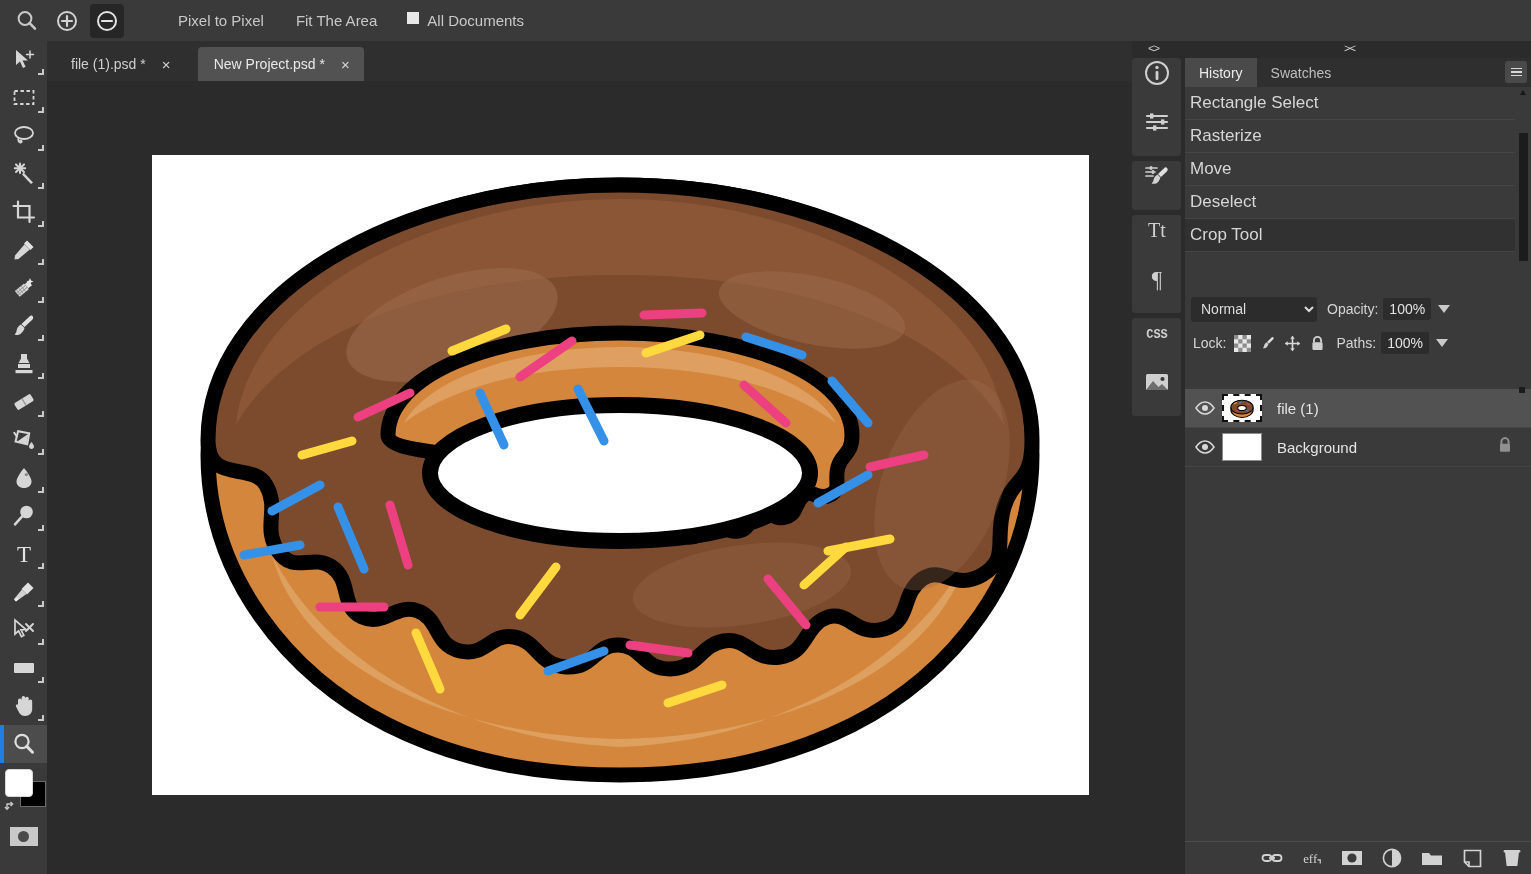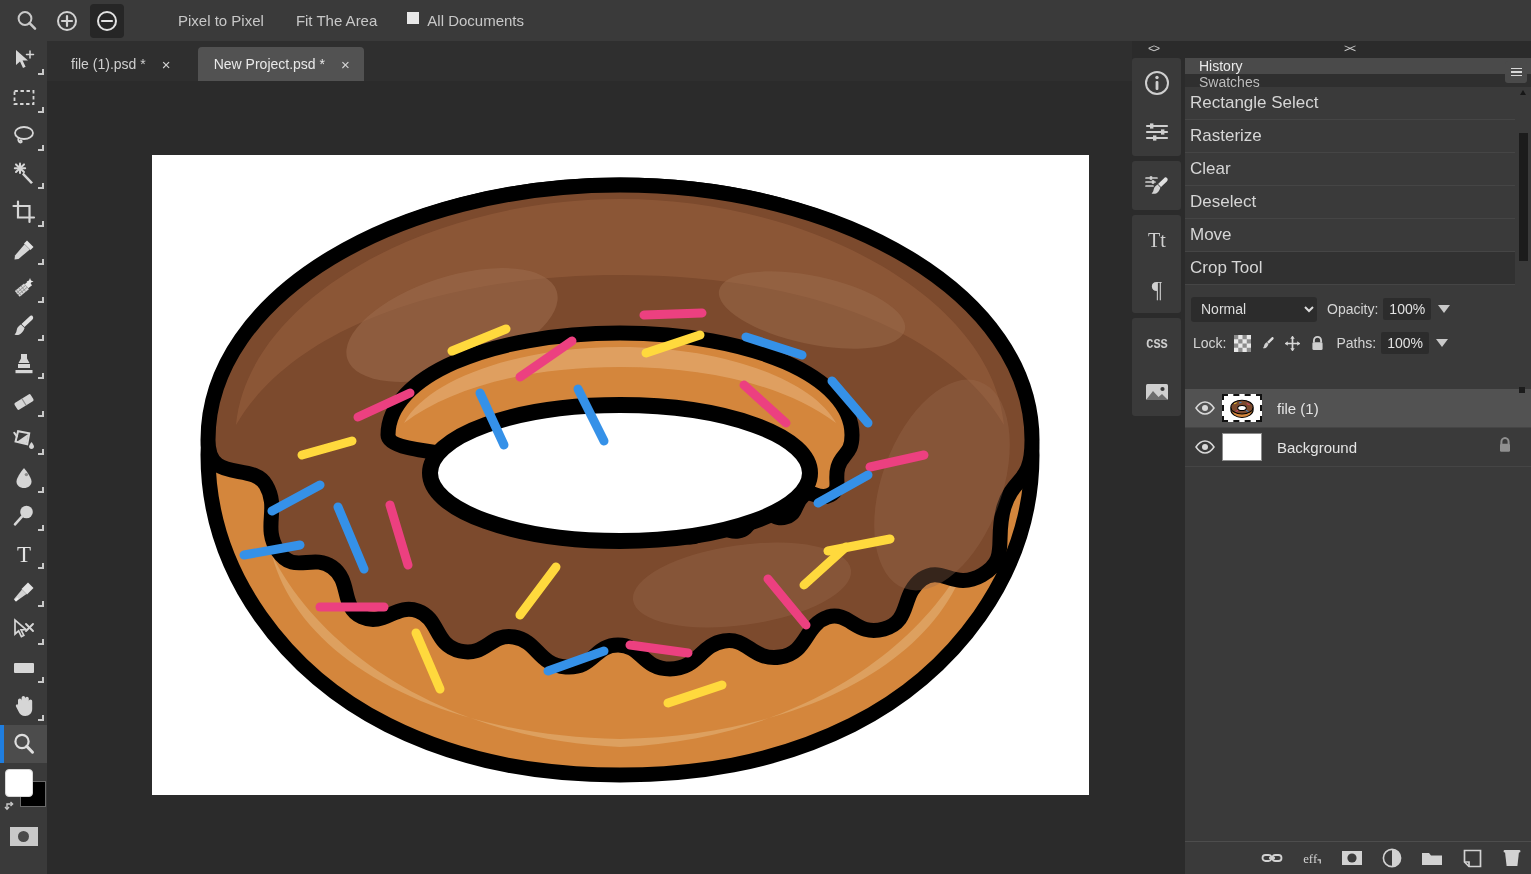--- a/index.html
+++ b/index.html
@@ -111,27 +111,27 @@
     font-family: "Liberation Mono", monospace; line-height: 17px;
   }
   #rail-collapse { left: 16px; }
   #dock-collapse { left: 212px; }
 
   
   #icon-rail {
     position: absolute; left: 0; top: 17px; width: 49px; height: 816px; background: #2b2b2b;
   }
   .rail-group { background: #3a3a3a; border-radius: 3px; margin-bottom: 5px; }
-  .rail-btn { width: 49px; height: 49px; display: flex; align-items: center; justify-content: center; }
+  .rail-btn { width: 49px; height: 49px; display: flex; align-items: flex-start; justify-content: center; }
 
   
   #history-panel {
     position: absolute; left: 53px; top: 17px; width: 346px; height: 250px; background: #3a3a3a;
   }
-  .panel-tabs { position: relative; height: 29px; background: #2f2f2f; display: flex; align-items: stretch; flex-direction: column; }
+  .panel-tabs { position: relative; height: 29px; background: #2f2f2f; display: flex; align-items: stretch; }
   .panel-tab {
     display: flex; align-items: center; padding: 0 14px; font-size: 14px; color: #bdbdbd;
   }
   .panel-tab.active { background: #4a4a4a; color: #eaeaea; }
   .panel-menu-btn {
     position: absolute; right: 4px; top: 3px; width: 22px; height: 22px;
     background: #4a4a4a; border-radius: 3px; display: flex; align-items: center;
     justify-content: center; flex-direction: column; gap: 2px;
   }
   .panel-menu-btn i { display: block; width: 11px; height: 1.5px; background: #d8d8d8; }
@@ -618,27 +618,24 @@
         </div>
       </div>
       <div id="history-list">
         <div class="history-item">
           <span>Rectangle Select</span>
         </div>
         <div class="history-item">
           <span>Rasterize</span>
         </div>
         <div class="history-item">
-          <span>Clear</span>
+          <span>Move</span>
         </div>
         <div class="history-item">
           <span>Deselect</span>
-        </div>
-        <div class="history-item">
-          <span>Move</span>
         </div>
         <div class="history-item current">
           <span>Crop Tool</span>
         </div>
         <div id="history-scroll">
           <span class="scroll-arrow" id="sa-up"></span>
           <div id="history-thumb"></div>
           <span class="scroll-arrow" id="sa-dn"></span>
         </div>
       </div>

